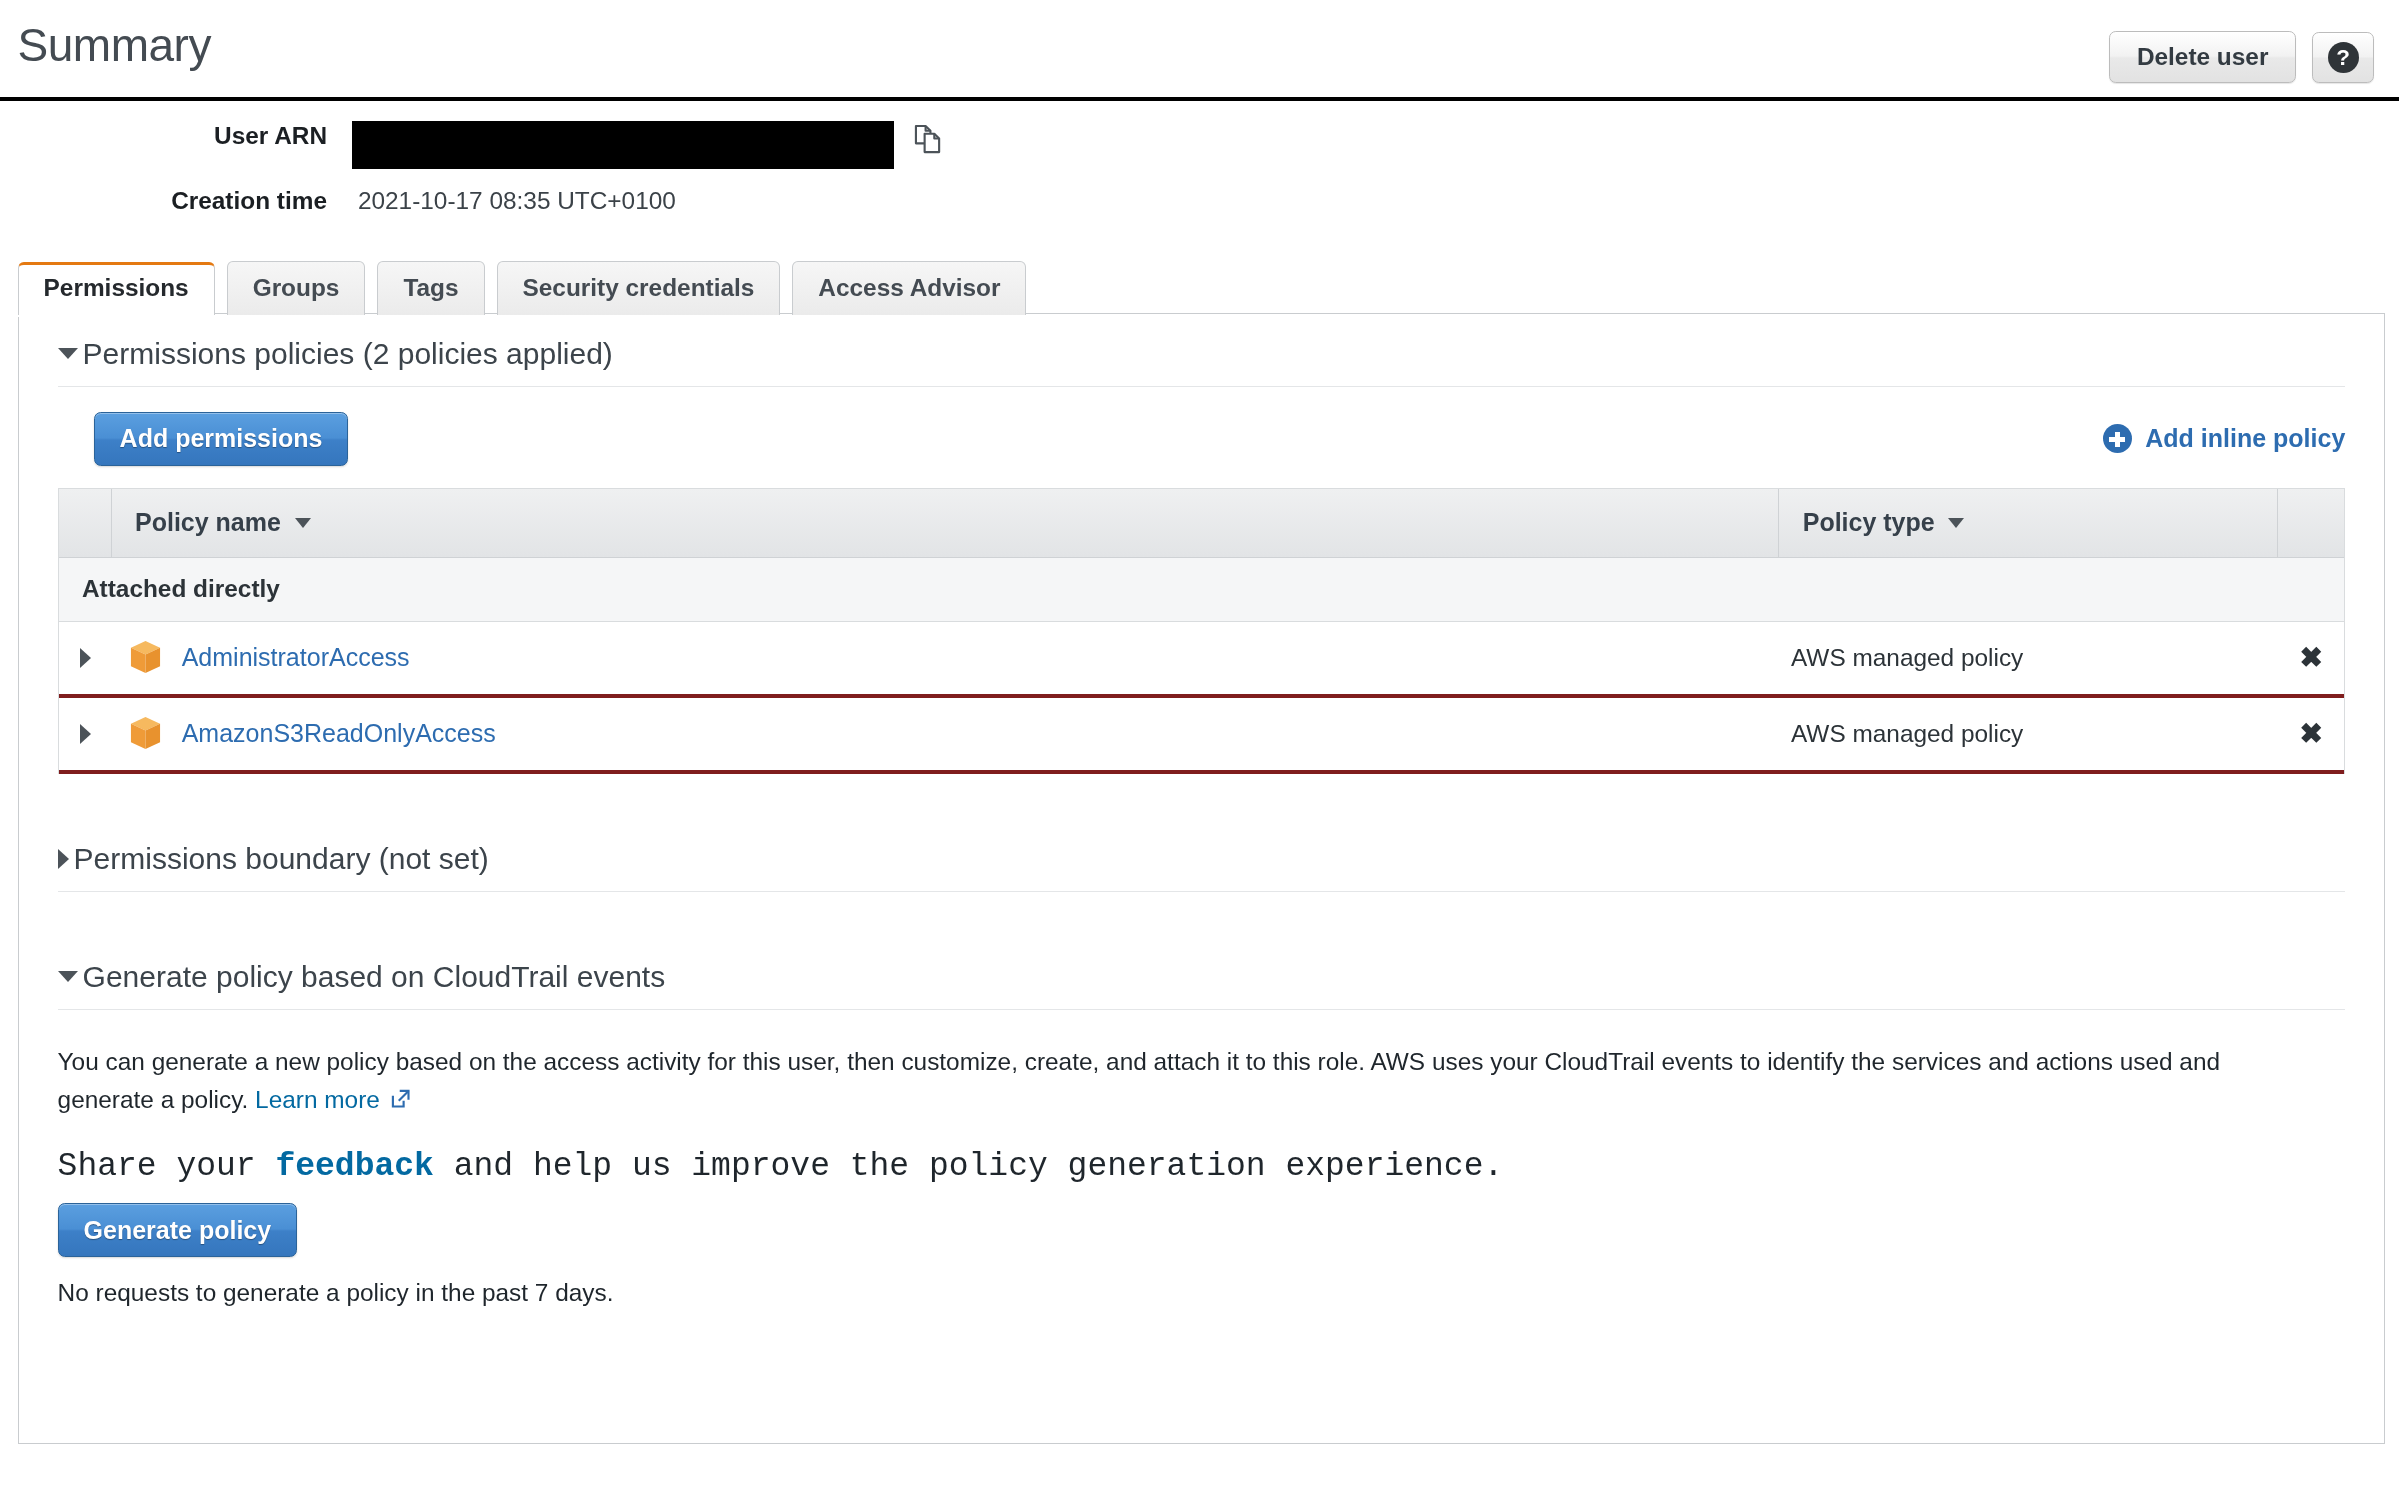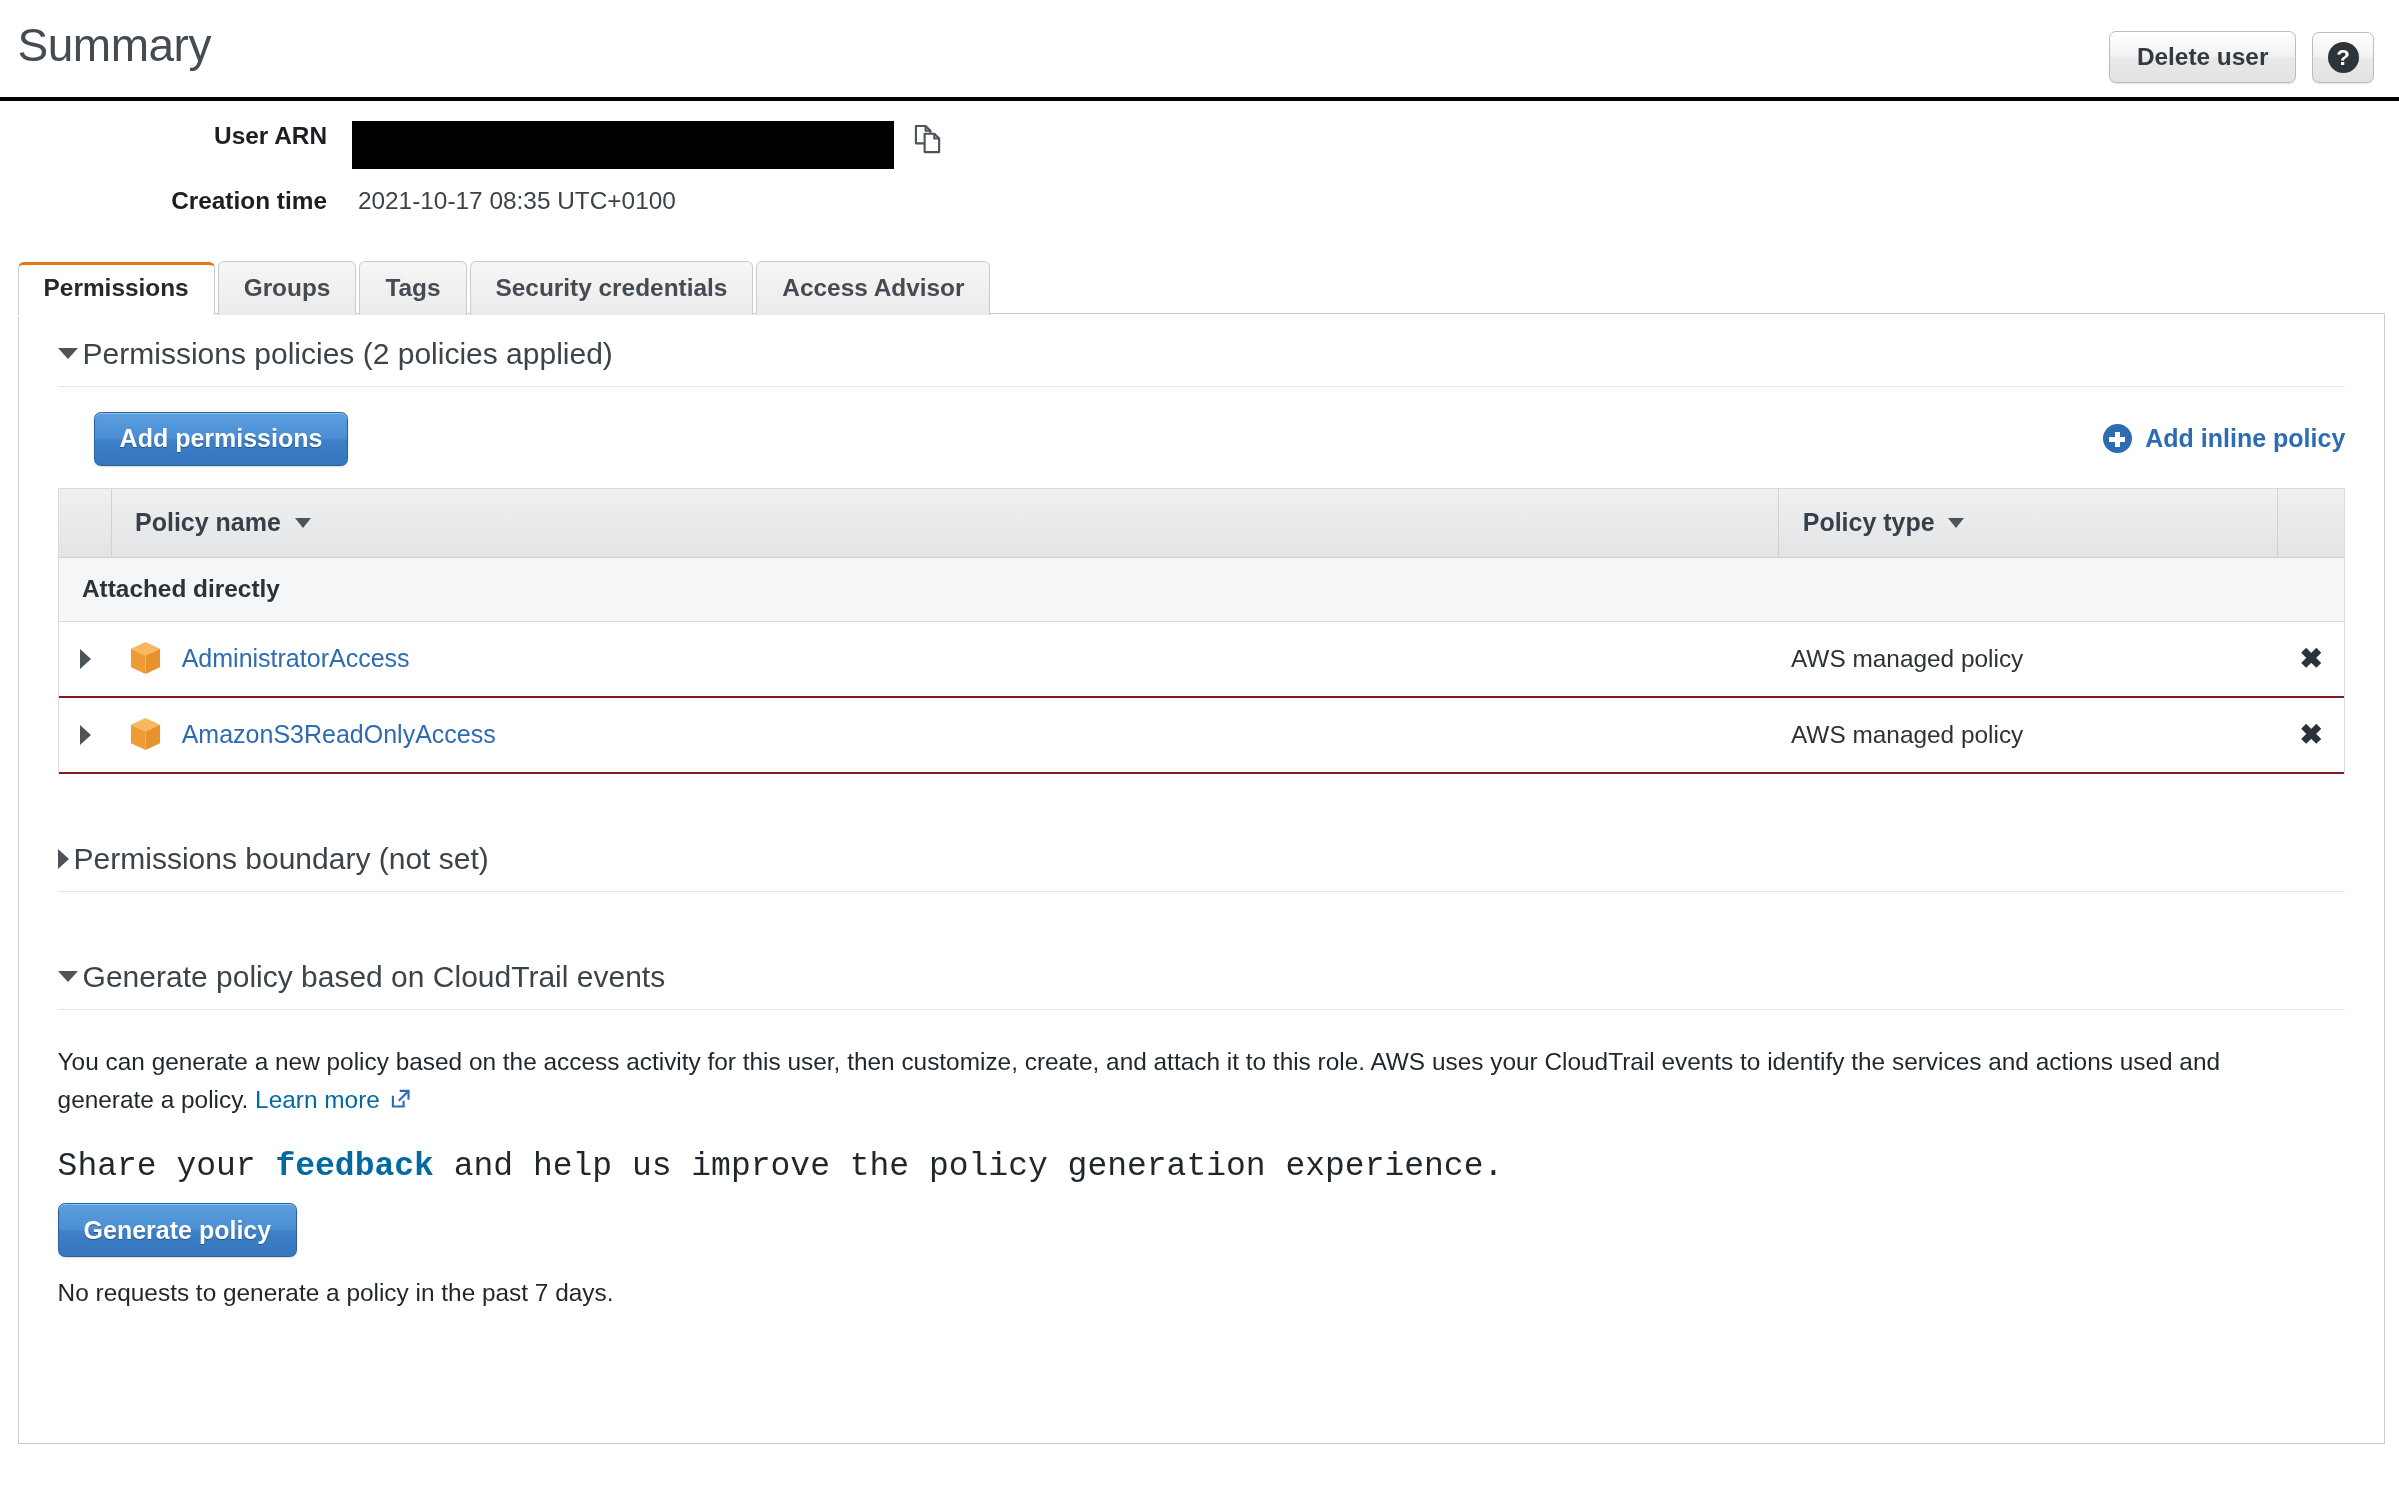--- a/index.html
+++ b/index.html
@@ -62,21 +62,21 @@
 
   
   .tabs { display: flex; align-items: flex-end; padding-left: 17.6px; margin-top: 21.5px; position: relative; z-index: 2; }
   .tab {
     border: 1px solid #c9cccf;
     border-bottom: none;
     border-radius: 5.9px 5.9px 0 0;
     padding: 13.7px 25px 12.7px 25px;
     font-size: 24.4px; font-weight: bold; color: #444b52;
     background: linear-gradient(to bottom, #f6f6f6, #ebebeb);
-    margin-right: 3px; cursor: pointer; line-height: 1.1;
+    margin-right: 12px; cursor: pointer; line-height: 1.1;
     position: relative; top: 1px;
   }
   .tab.active {
     background: #ffffff; color: #25292d;
     border-top: 3.9px solid #e47911;
     padding-top: 10.7px;
     box-shadow: 0 2px 0 #fff;
     z-index: 3;
   }
 
@@ -140,21 +140,21 @@
   .th.sel { width: 53px; padding-left: 0; border-right: 1px solid #cfd2d5; }
   .th.name { flex: 1; border-right: 1px solid #cfd2d5; }
   .th.type { width: 499px; border-right: 1px solid #cfd2d5; }
   .th.act { width: 66px; }
   .sort-caret { width: 0; height: 0; border-left: 8.8px solid transparent; border-right: 8.8px solid transparent; border-top: 10.7px solid #4c5359; }
 
   .group-row {
     background: #f5f6f7; border-bottom: 1px solid #d9dcde;
     padding: 17.6px 0 17.6px 23.4px; font-size: 24.4px; font-weight: bold; color: #2c3338;
   }
-  .trow { display: flex; align-items: center; border-bottom: 2px solid #7f1d1d; background: #ffffff; min-height: 76px; justify-content: center; }
+  .trow { display: flex; align-items: center; border-bottom: 4px solid #7f1d1d; background: #ffffff; min-height: 76px; justify-content: center; }
   .td { display: flex; align-items: center; }
   .td.exp { width: 53px; justify-content: center; }
   .td.name { flex: 1; gap: 19.5px; padding-left: 17.6px; }
   .td.type { width: 499px; font-size: 24.4px; color: #2c3338; padding-left: 11.7px; }
   .td.act { width: 66px; justify-content: center; }
   .policy-link { color: #2d6cb0; font-size: 25px; cursor: pointer; }
   .remove-x { font-size: 28px; font-weight: bold; color: #2c3338; cursor: pointer; line-height: 1; }
 
   .cube { width: 33px; height: 35px; flex: none; display: block; }
 

